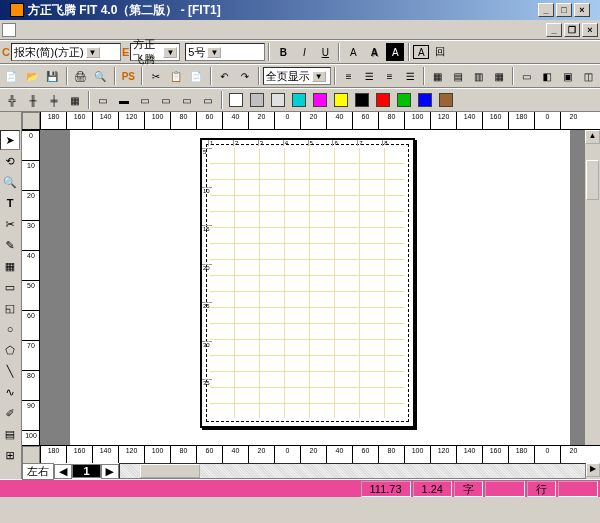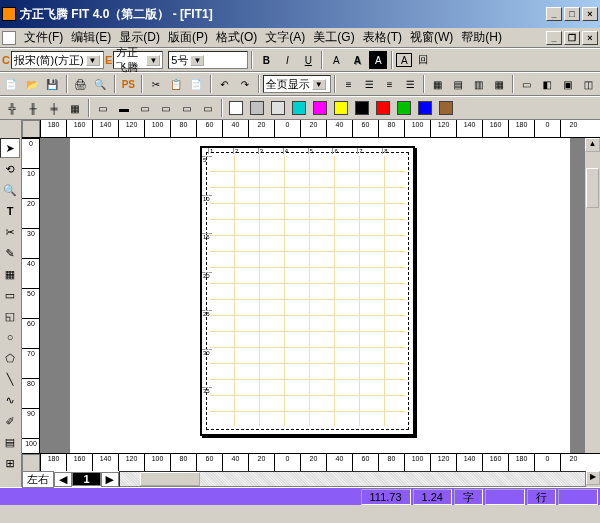--- a/index.html
+++ b/index.html
@@ -1,19 +1,19 @@
 <!DOCTYPE html>
 <html><head>
 <meta charset="utf-8">
 <style>
 * { box-sizing: border-box; margin: 0; padding: 0; font-family: "SimSun", "Microsoft YaHei", sans-serif; }
 body { width: 600px; height: 523px; background: #d4d0c8; overflow: hidden; font-size: 11px; }
 
 
-.titlebar { height: 28px; background: linear-gradient(to right, #0a246a, #a6caf0); color: #fff; display: flex; align-items: center; padding: 0 2px; }
+.titlebar { height: 20px; background: linear-gradient(to right, #0a246a, #a6caf0); color: #fff; display: flex; align-items: center; padding: 0 10px; }
 .titlebar .icon { width: 14px; height: 14px; background: #ff8c00; border: 1px solid #000; margin-right: 4px; }
 .titlebar .title { flex: 1; font-weight: bold; font-size: 12px; }
 .win-btn { width: 16px; height: 14px; background: #d4d0c8; border: 1px solid #fff; border-right-color: #404040; border-bottom-color: #404040; margin-left: 2px; text-align: center; line-height: 12px; font-family: Arial; font-size: 9px; font-weight: bold; color: #000; }
 
 
 .menubar { height: 20px; background: #d4d0c8; display: flex; align-items: center; padding: 0 2px; border-bottom: 1px solid #808080; }
 .menu-icon { width: 14px; height: 14px; background: #fff; border: 1px solid #808080; margin-right: 4px; }
 .menu-item { padding: 2px 4px; font-size: 12px; cursor: default; }
 .mdi-btns { margin-left: auto; display: flex; }
 
@@ -63,47 +63,46 @@
 
 
 .scroll-h-row { height: 16px; display: flex; background: #d4d0c8; }
 .page-nav { display: flex; align-items: center; background: #fff; }
 .page-nav span { padding: 0 4px; font-size: 11px; border: 1px solid #808080; }
 .page-nav .pg { background: #000; color: #fff; padding: 0 10px; font-weight: bold; display: inline-block; position: relative; }
 .track { flex: 1; background: repeating-linear-gradient(45deg, #ddd 0, #ddd 1px, #eee 1px, #eee 2px); border: 1px inset #808080; position: relative; }
 .track .thumb { position: absolute; left: 20px; width: 60px; top: 0; bottom: 0; background: #d4d0c8; border: 1px outset #fff; }
 
 
-.statusbar { height: 18px; background: #8b5cf6; border-top: 1px solid #fff; display: flex; align-items: center; font-size: 11px; padding-left: 33px; }
+.statusbar { height: 18px; background: #ec4899; border-top: 1px solid #fff; display: flex; align-items: center; font-size: 11px; padding-left: 33px; }
 .status-cell { border: 1px inset #fff; padding: 0 8px; height: 16px; line-height: 14px; margin-right: 2px; }
 </style>
 </head>
 <body>
 
 <div class="titlebar">
   <div class="icon"></div>
   <div class="title">方正飞腾 FIT 4.0（第二版） - [FIT1]</div>
   <div class="win-btn">_</div>
   <div class="win-btn">□</div>
   <div class="win-btn">×</div>
 </div>
 
 <div class="menubar">
   <div class="menu-icon"></div>
-  <div id="menu-items"><span class="menu-item">文件(F)</span><span class="menu-item">编辑(E)</span><span class="menu-item">显示(D)</span><span class="menu-item">版面(P)</span><span class="menu-item">格式(O)</span><span class="menu-item">文字(A)</span><span class="menu-item">美工(G)</span><span class="menu-item">表格(T)</span><span class="menu-item">视窗(W)</span><span class="menu-item">帮助(H)</span></div>
   <div class="mdi-btns">
     <div class="win-btn">_</div>
     <div class="win-btn">❐</div>
     <div class="win-btn">×</div>
   </div>
 </div>
 
 <div class="toolbar">
   <span class="orange">C</span>
-  <div class="dropdown" style="width:93px">
+  <div class="dropdown" style="width:110px">
       <span>报宋(简)(方正)</span>
       <span class="arrow">▼</span>
     </div>
   <span class="orange">E</span>
   <div class="dropdown" style="width:50px">
       <span>方正飞腾</span>
       <span class="arrow">▼</span>
     </div>
   <div class="dropdown" style="width:80px;margin-left:4px">
       <span>5号</span>

